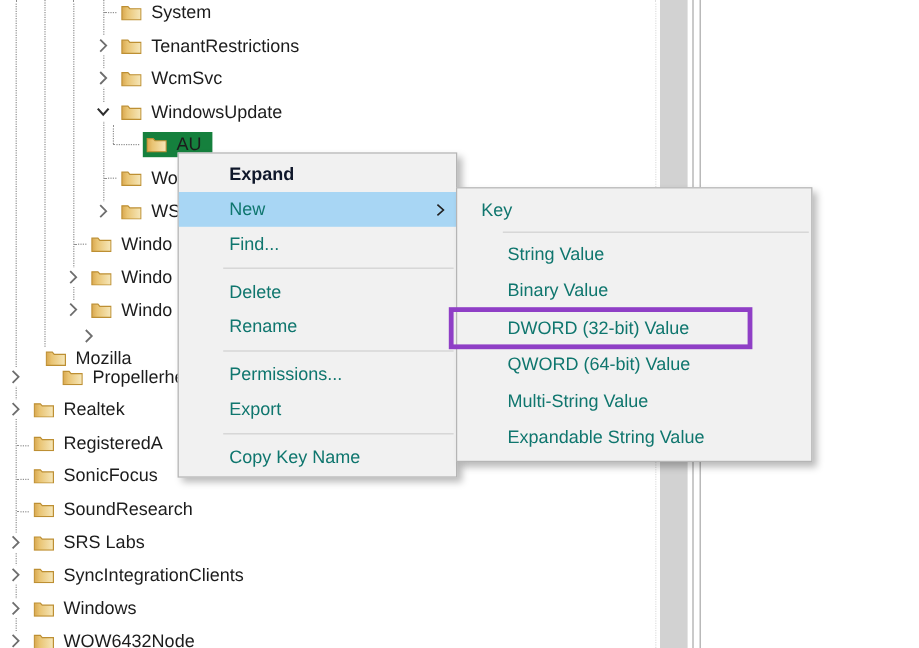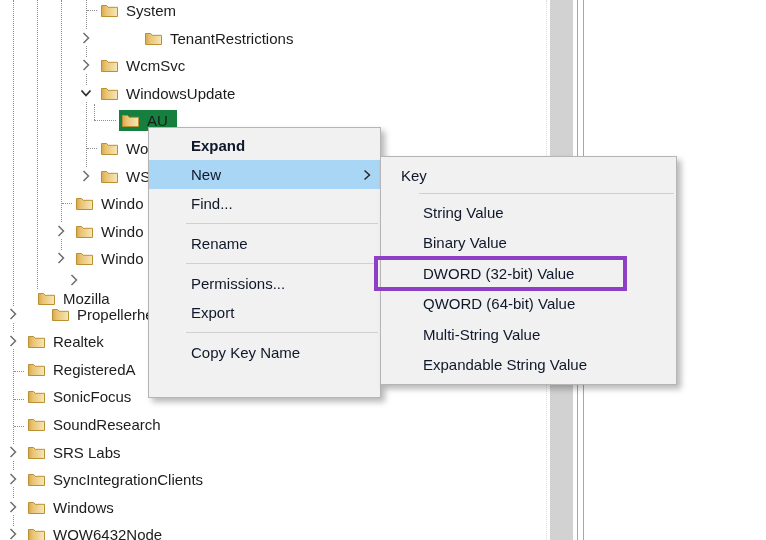--- a/index.html
+++ b/index.html
@@ -18,21 +18,21 @@
   .tlabel{margin-left:8px;font-size:15px;color:#1c1c1c;}
   
   .vscroll{position:absolute;left:550px;top:0;width:23px;height:540px;background:#d2d2d2;z-index:2;}
   .splitter{position:absolute;left:577px;top:0;width:5px;height:540px;background:#ffffff;
             border-left:1px solid #a8a8a8;border-right:1px solid #a8a8a8;z-index:2;}
   
   .menu{position:absolute;background:#f1f1f1;border:1px solid #b5b5b5;box-sizing:border-box;
         box-shadow:4px 4px 6px rgba(0,0,0,0.28);padding:3px 0;z-index:10;}
   #ctxmenu{left:148px;top:127px;width:233px;height:271px;}
   #submenu{left:380px;top:156px;width:297px;height:229px;z-index:11;}
-  .mi{height:29px;display:flex;align-items:center;padding-left:42px;font-size:15px;color:#0f172a;
+  .mi{height:29px;display:flex;align-items:center;padding-left:42px;font-size:15px;color:#0f766e;
       position:relative;cursor:default;}
   #submenu .mi{height:30.5px;}
   #submenu .mi.first{height:30px;padding-left:20px;}
   .mi.bold-gray{font-weight:700;color:#0f172a;}
   .mi.hl{background:#a8d6f4;}
   .msep{border-top:1px solid #d0d0d0;margin:5px 2px 5px 37px;height:0;}
   #submenu .msep{margin:3px 2px 3px 38px;}
   .subarrow{position:absolute;right:9px;top:50%;transform:translateY(-50%);display:flex;}
   
   .annot{position:absolute;left:374px;top:256px;width:253px;height:35px;box-sizing:border-box;
@@ -69,21 +69,21 @@
       <div class="guide-h" style="left: 14px; top: 426px; width: 10px;"></div>
       <div class="trow" style="top: -4px; left: 79px;">
         <span class="marker"></span>
         <span class="content">
           <svg width="17" height="13" viewBox="0 0 17 13">
             <path d="M0.5 1.5 L5.6 1.5 L7.2 3.3 L16.5 3.3 L16.5 12.5 L0.5 12.5 Z" fill="url(#fg)" stroke="#bd8f33" stroke-width="1"></path>
           </svg>
           <span class="tlabel">System</span>
         </span>
       </div>
-      <div class="trow" style="top: 24px; left: 79px; gap: 44px;">
+      <div class="trow" style="top: 24px; left: 79px;">
         <span class="marker haschev">
           <svg width="14" height="14" viewBox="0 0 14 14">
             <polyline points="4.5,2 9.5,7 4.5,12" fill="none" stroke="#6e6e6e" stroke-width="1.5"></polyline>
           </svg>
         </span>
         <span class="content">
           <svg width="17" height="13" viewBox="0 0 17 13">
             <path d="M0.5 1.5 L5.6 1.5 L7.2 3.3 L16.5 3.3 L16.5 12.5 L0.5 12.5 Z" fill="url(#fg)" stroke="#bd8f33" stroke-width="1"></path>
           </svg>
           <span class="tlabel">TenantRestrictions</span>
@@ -304,20 +304,21 @@
   <div class="splitter"></div>
   <div class="menu" id="ctxmenu">
       <div class="mi first bold-gray">Expand</div>
       <div class="mi hl">New<span class="subarrow">
           <svg width="8" height="12" viewBox="0 0 8 12">
             <polyline points="1.5,1.5 6.5,6 1.5,10.5" fill="none" stroke="#222" stroke-width="1.4"></polyline>
           </svg>
         </span></div>
       <div class="mi">Find...</div>
       <div class="msep"></div>
+      <div class="mi">Delete</div>
       <div class="mi">Rename</div>
       <div class="msep"></div>
       <div class="mi">Permissions...</div>
       <div class="mi">Export</div>
       <div class="msep"></div>
       <div class="mi">Copy Key Name</div>
     </div>
   <div class="menu" id="submenu">
       <div class="mi first">Key</div>
       <div class="msep"></div>

